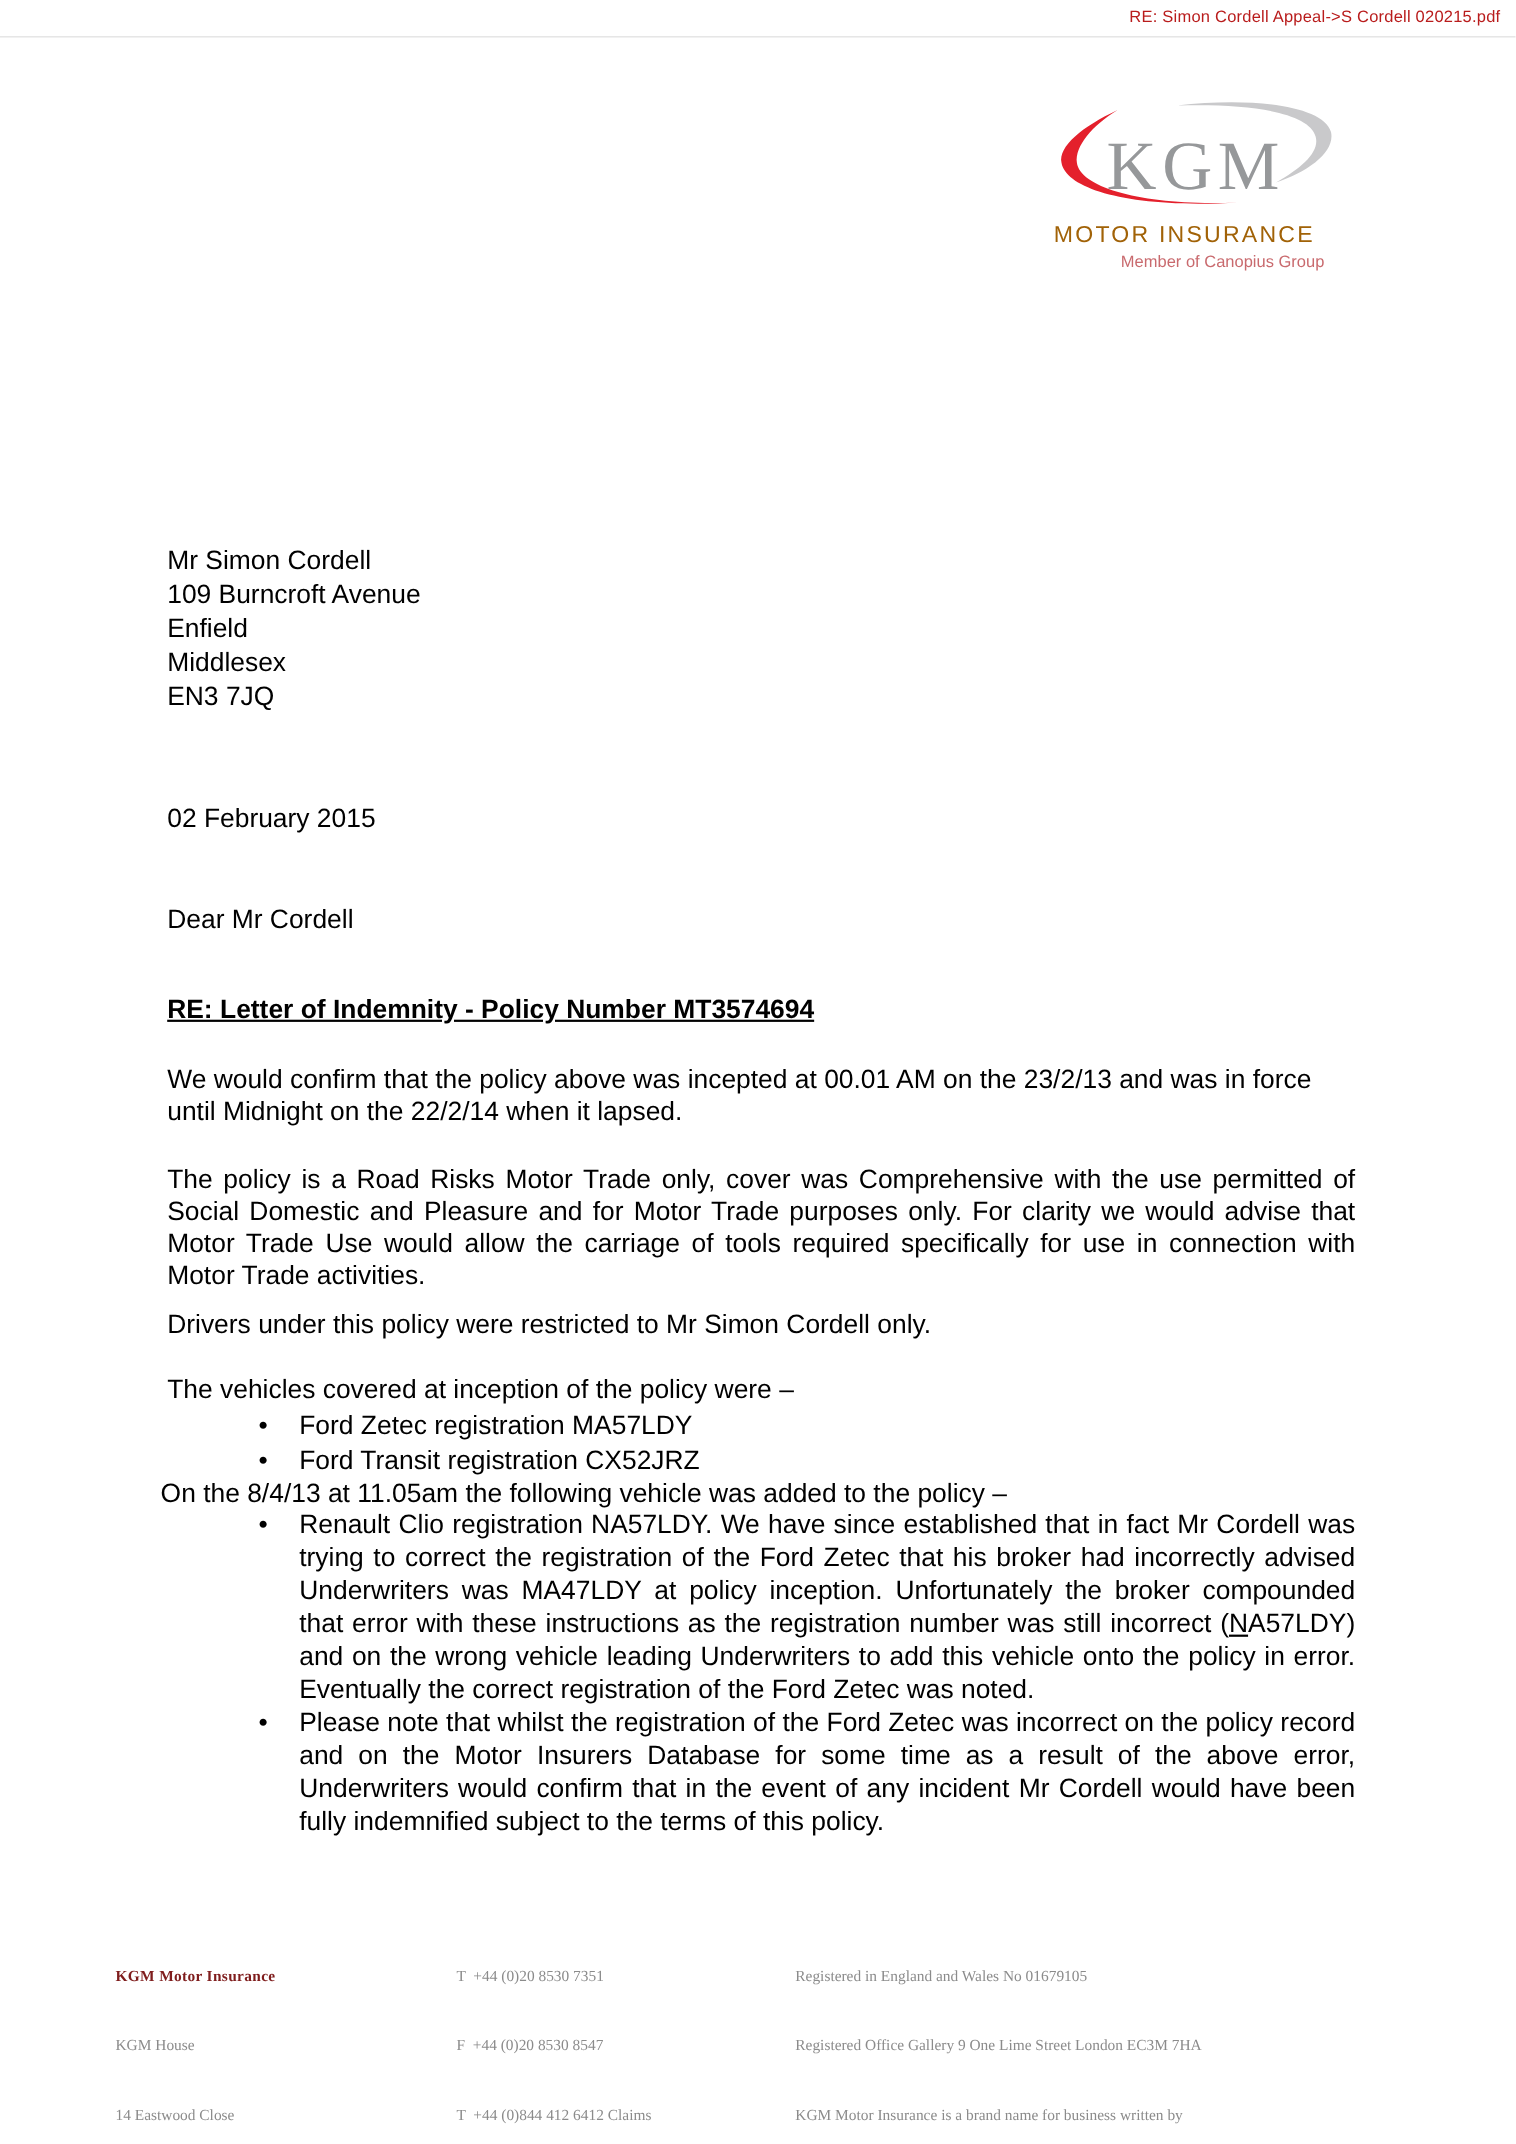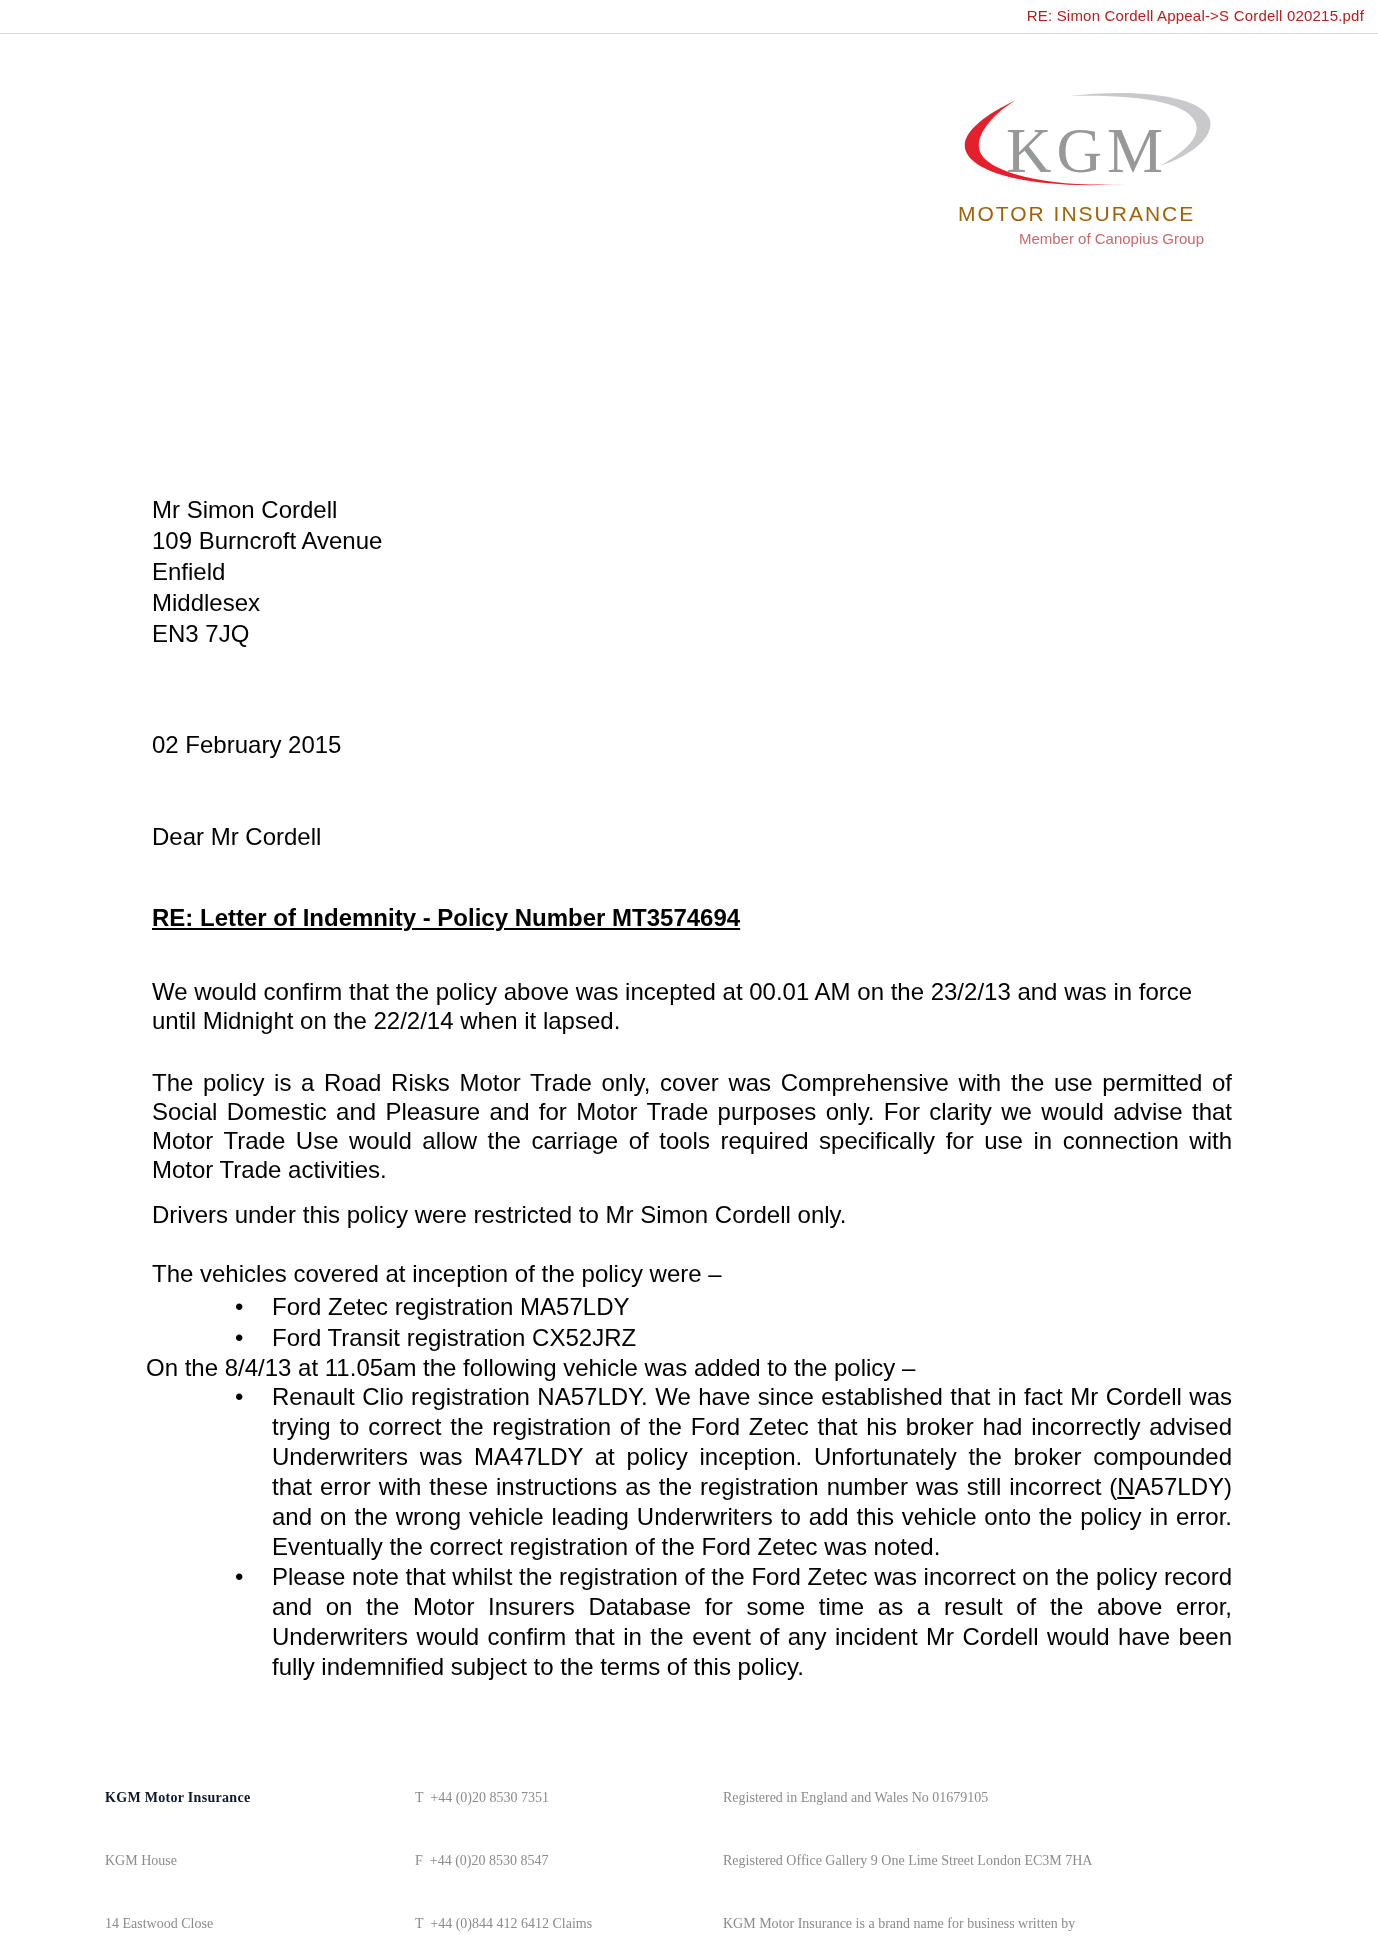--- a/index.html
+++ b/index.html
@@ -30,21 +30,21 @@
     margin-top:4px; text-align:right; padding-right:16px;
     font-size:15px; color:#c96a6e;
   }
 
   
   .letter { position:absolute; left:152px; top:494px; width:1080px; font-size:24px; line-height:29px; }
   .address { line-height:31px; }
   .date { margin-top:81px; }
   .salutation { margin-top:63px; }
   .subject { margin-top:52px; font-weight:bold; text-decoration:underline; }
-  .p1 { margin-top:45px; }
+  .p1 { margin-top:35px; }
   .p2 { margin-top:33px; text-align:justify; }
   .p3 { margin-top:16px; }
   .p4 { margin-top:30px; }
 
   ul.vehicles { margin:3px 0 0 0; padding:0 0 0 120px; list-style:none; line-height:31px; }
   ul.vehicles li { position:relative; }
   ul.vehicles li::before { content:"\2022"; position:absolute; left:-37px; }
 
   .added { margin-left:-6px; }
 
@@ -54,21 +54,21 @@
 
   
   .footer {
     position:absolute; top:1745px; left:0; width:100%;
     font-family:"Liberation Serif", serif; font-size:14px; line-height:21px; color:#8b8b8b;
   }
   .f-col { position:absolute; top:0; white-space:pre-wrap; }
   .f-address { left:105px; }
   .f-contact { left:415px; }
   .f-legal { left:723px; }
-  .f-name { font-weight:bold; color:#0f172a; letter-spacing:0.3px; }
+  .f-name { font-weight:bold; color:#7f1d1d; letter-spacing:0.3px; }
 </style>
 </head>
 <body>
 
 <div class="page">
 
   <div class="pdf-header">RE: Simon Cordell Appeal-&gt;S Cordell 020215.pdf</div>
   <div class="header-rule"></div>
 
   <div class="logo">

